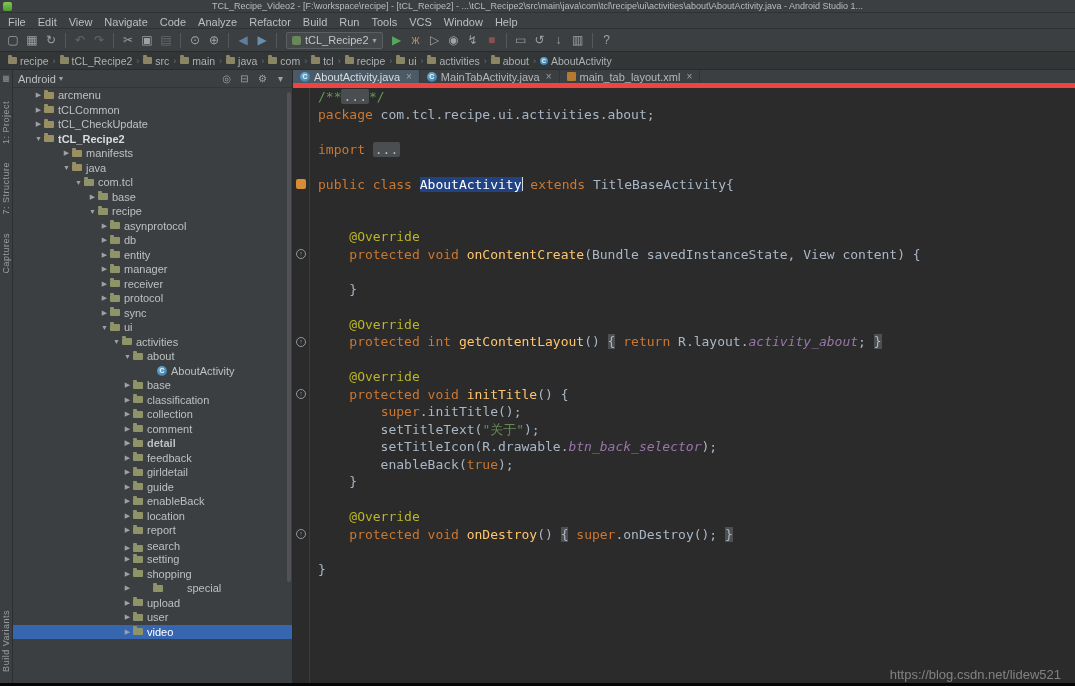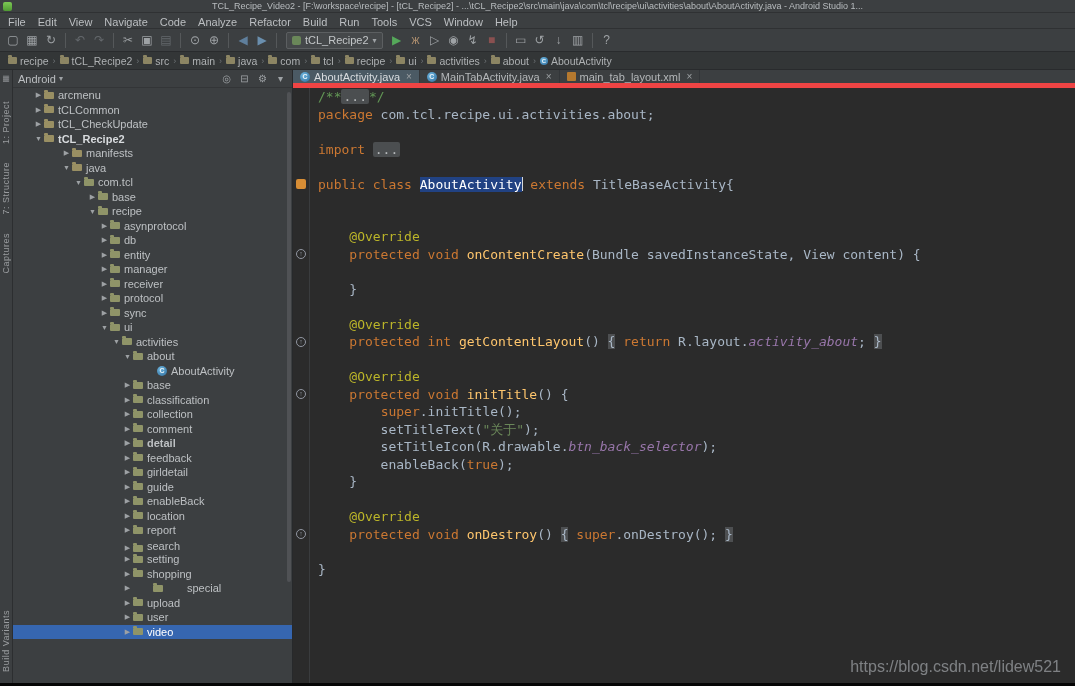--- a/index.html
+++ b/index.html
@@ -72,21 +72,21 @@
   .tk-a{color:#bbb529}
   .tk-s{color:#6a8759}
   .tk-f{color:#9876aa;font-style:italic}
   .tk-m{color:#ffc66d}
   .tk-cm{color:#629755}
   .tk-fold{background:#4b4e50;color:#b6b9bb;border-radius:2px;padding:0 2px}
   .tk-sel{background:#214283;color:#fff}
   .tk-bh{background:#4d4f51;color:#a9b7c6}
   .caret{display:inline-block;width:0;border-left:1.5px solid #d5d9dc;height:14px;vertical-align:-2px}
 
-  .watermark{position:absolute;right:14px;bottom:10px;font-size:16px;color:#c2c7cc;opacity:.55}
+  .watermark{position:absolute;right:14px;bottom:4px;font-size:13px;color:#c2c7cc;opacity:.55}
   .bottom-strip{position:absolute;left:0;right:0;bottom:0;height:3px;background:#050505}
 </style>
 </head>
 <body>
 
 <div class="ide">
   <div class="titlebar">
     <span class="app-icon"></span>
     <span>TCL_Recipe_Video2 - [F:\workspace\recipe] - [tCL_Recipe2] - ...\tCL_Recipe2\src\main\java\com\tcl\recipe\ui\activities\about\AboutActivity.java - Android Studio 1...</span>
   </div>

